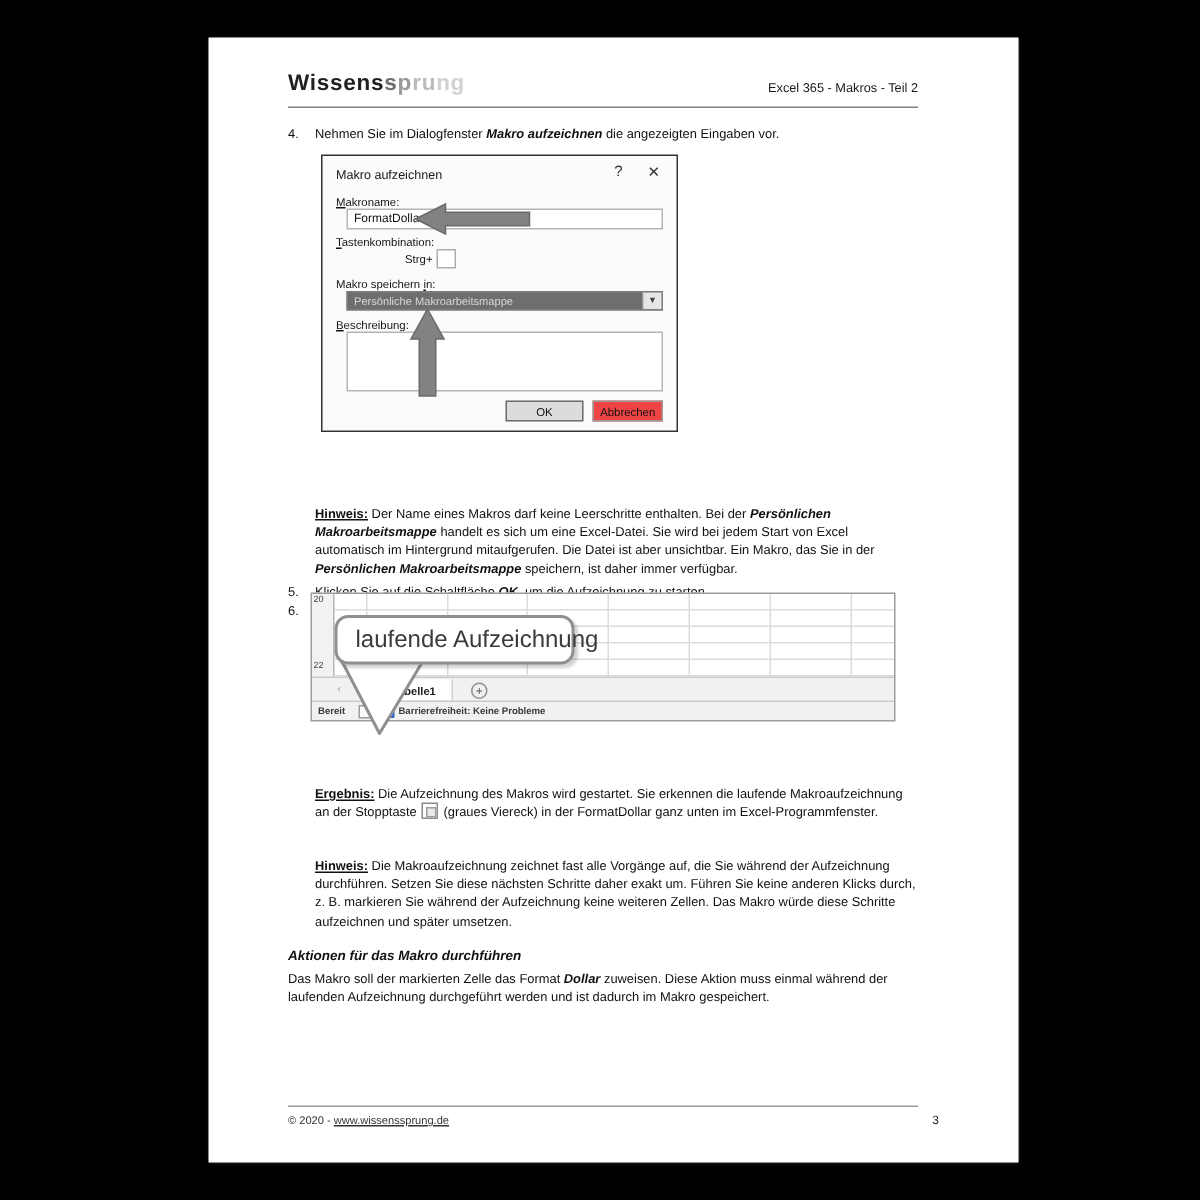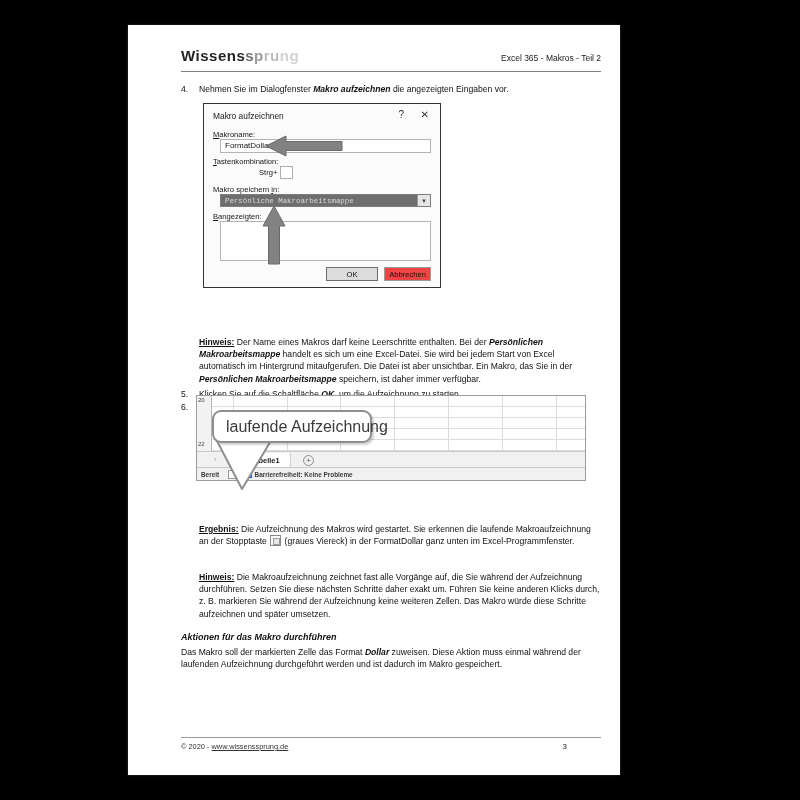--- a/index.html
+++ b/index.html
@@ -7,22 +7,22 @@
     margin: 0; padding: 0;
     width: 800px; height: 800px;
     background: #000000;
     font-family: "Liberation Sans", sans-serif;
     overflow: hidden;
   }
 
   
   #page {
     position: absolute;
-    left: 128px; top: 25px;
-    width: 492px; height: 750px;
+    left: 139px; top: 25px;
+    width: 540px; height: 750px;
     background: #ffffff;
     box-shadow: 0 0 2px rgba(255,255,255,0.25);
   }
 
   
   #header {
     position: absolute;
     left: 53px; top: 22px;
     width: 420px; height: 30px;
   }
@@ -146,21 +146,21 @@
     position: absolute; left: 16px; top: 90px;
     width: 211px; height: 13px;
     border: 1px solid #7c7c7c;
     background: #6e6e6e;
     display: flex; align-items: center;
   }
   #combo-val {
     flex: 1;
     font-size: 7.4px; color: #d8d8d8;
     padding-left: 4px;
-    white-space: nowrap; overflow: hidden; font-family: Liberation Mono, monospace;
+    white-space: nowrap; overflow: hidden;
   }
   #combo-btn {
     width: 13px; height: 100%;
     background: #e6e6e6; border-left: 1px solid #9b9b9b;
     display: flex; align-items: center; justify-content: center;
     font-size: 6px; color: #444;
   }
   #lab-desc { left: 9px; top: 108px; }
   #desc-box {
     position: absolute; left: 16px; top: 117px;
@@ -302,21 +302,21 @@
     <div class="dlg-label" id="lab-tk"><span class="acc">T</span><span>astenkombination:</span></div>
     <div id="strg-lab">Strg+</div>
     <div id="strg-box"></div>
 
     <div class="dlg-label" id="lab-store"><span>Makro speichern </span><span class="acc">i</span><span>n:</span></div>
     <div id="combo">
       <div id="combo-val">Persönliche Makroarbeitsmappe</div>
       <div id="combo-btn">▼</div>
     </div>
 
-    <div class="dlg-label" id="lab-desc"><span class="acc">B</span><span>angezeigten:</span></div>
+    <div class="dlg-label" id="lab-desc"><span class="acc">B</span><span>eschreibung:</span></div>
     <div id="desc-box"></div>
 
     <div class="dlg-btn" id="btn-ok">OK</div>
     <div class="dlg-btn" id="btn-cancel">Abbrechen</div>
 
     <svg class="arrow" style="left:60px;top:30px;" width="80" height="24" viewBox="0 0 80 24">
       <polygon points="2,12 22,2 22,7.5 78,7.5 78,16.5 22,16.5 22,22" fill="#828282" stroke="#6a6a6a" stroke-width="1"></polygon>
     </svg>
     <svg class="arrow" style="left:57px;top:100px;" width="26" height="62" viewBox="0 0 26 62">
       <polygon points="13,2 24,22 18.5,22 18.5,60 7.5,60 7.5,22 2,22" fill="#828282" stroke="#6a6a6a" stroke-width="1"></polygon>

